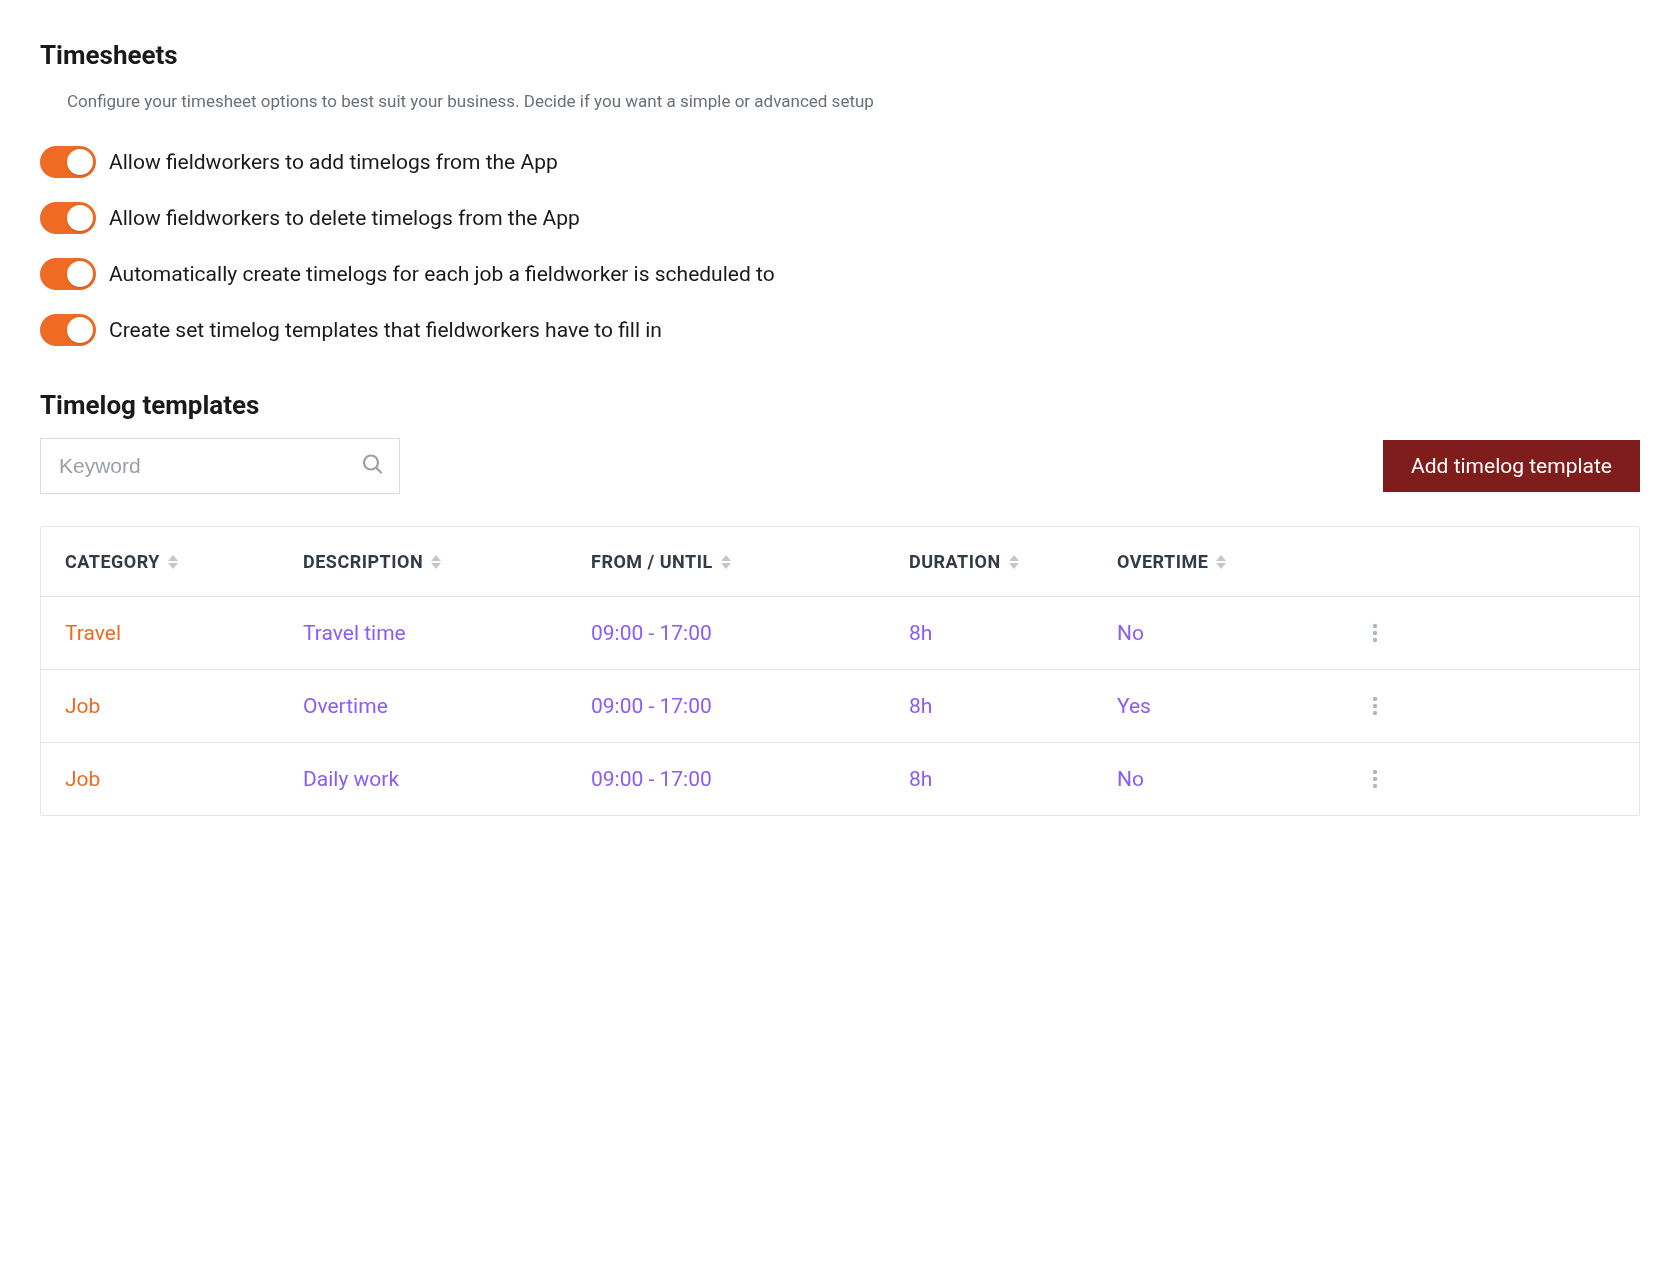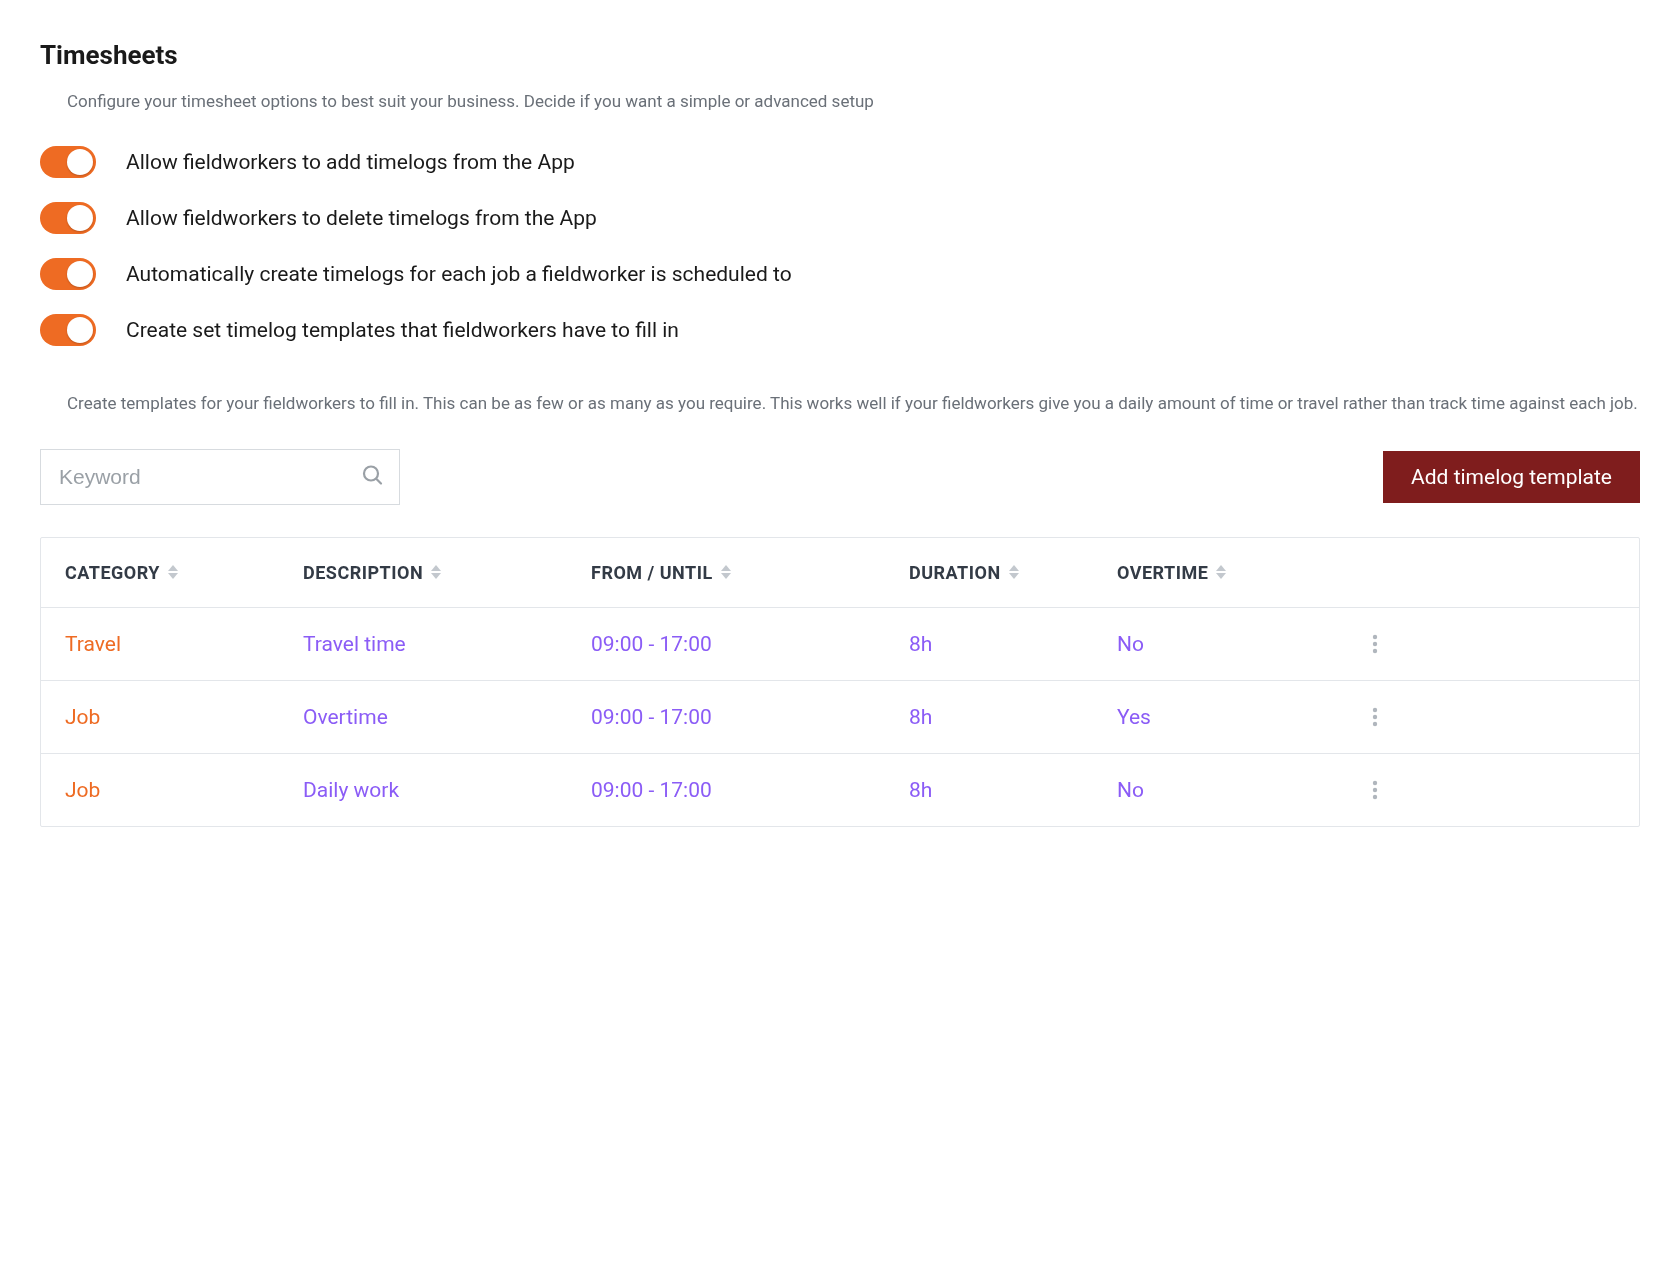--- a/index.html
+++ b/index.html
@@ -19,21 +19,21 @@
     .section-desc {
       font-size: 17px;
       color: #6a7078;
       line-height: 1.55;
       margin-bottom: 32px;
       margin-left: 27px;
     }
     .toggle-row {
       display: flex;
       align-items: center;
-      gap: 30px;
+      gap: 13px;
       margin-bottom: 24px;
     }
     .toggle {
       width: 56px;
       height: 32px;
       background: #ee6b23;
       border-radius: 16px;
       position: relative;
       cursor: pointer;
       flex-shrink: 0;
@@ -165,21 +165,21 @@
   </div>
   <div class="toggle-row">
     <div class="toggle">
         <div class="knob"></div>
       </div>
     <span class="toggle-label">Create set timelog templates that fieldworkers have to fill in</span>
   </div>
 </div>
 
 <div class="section-block">
-  <p class="section-desc">Create templates for your fieldworkers to fill in. This can be as few or as many as you require. This works well if your fieldworkers give you a daily amount of time or travel rather than track time against each job.</p>
+  <h2 class="section-title">Timelog templates</h2>
 
   <div class="toolbar">
     <div class="search-wrap">
       <input type="text" placeholder="Keyword" style="">
       <span class="search-icon">
         <svg width="24" height="24" viewBox="0 0 24 24" fill="none" stroke="currentColor" stroke-width="2.2" stroke-linecap="round" stroke-linejoin="round">
             <circle cx="11" cy="11" r="7"></circle>
             <line x1="21" y1="21" x2="16.5" y2="16.5"></line>
           </svg>
       </span>

